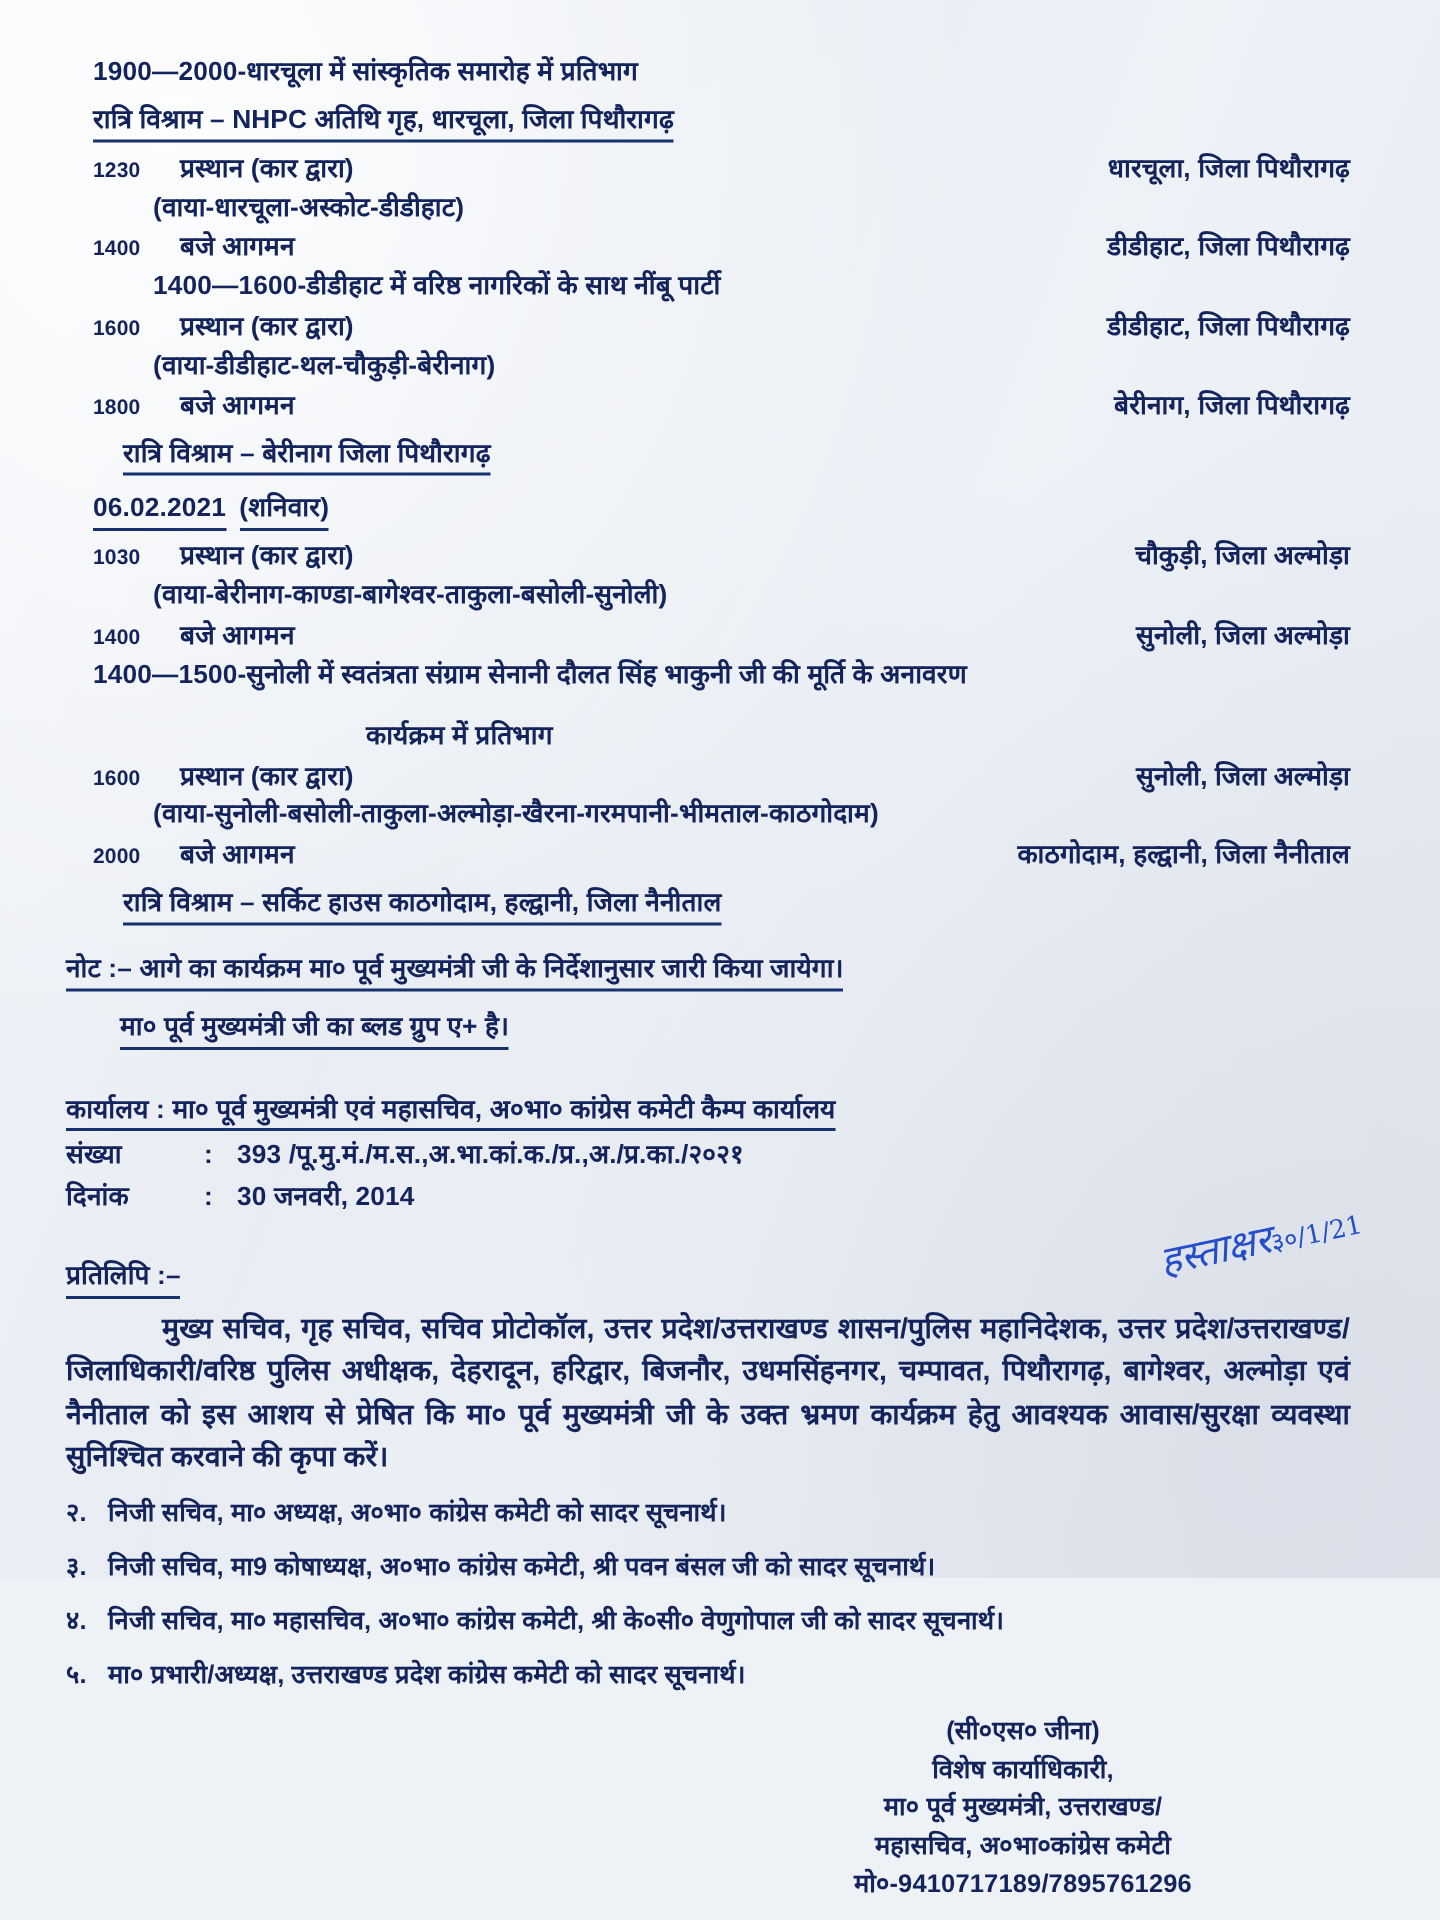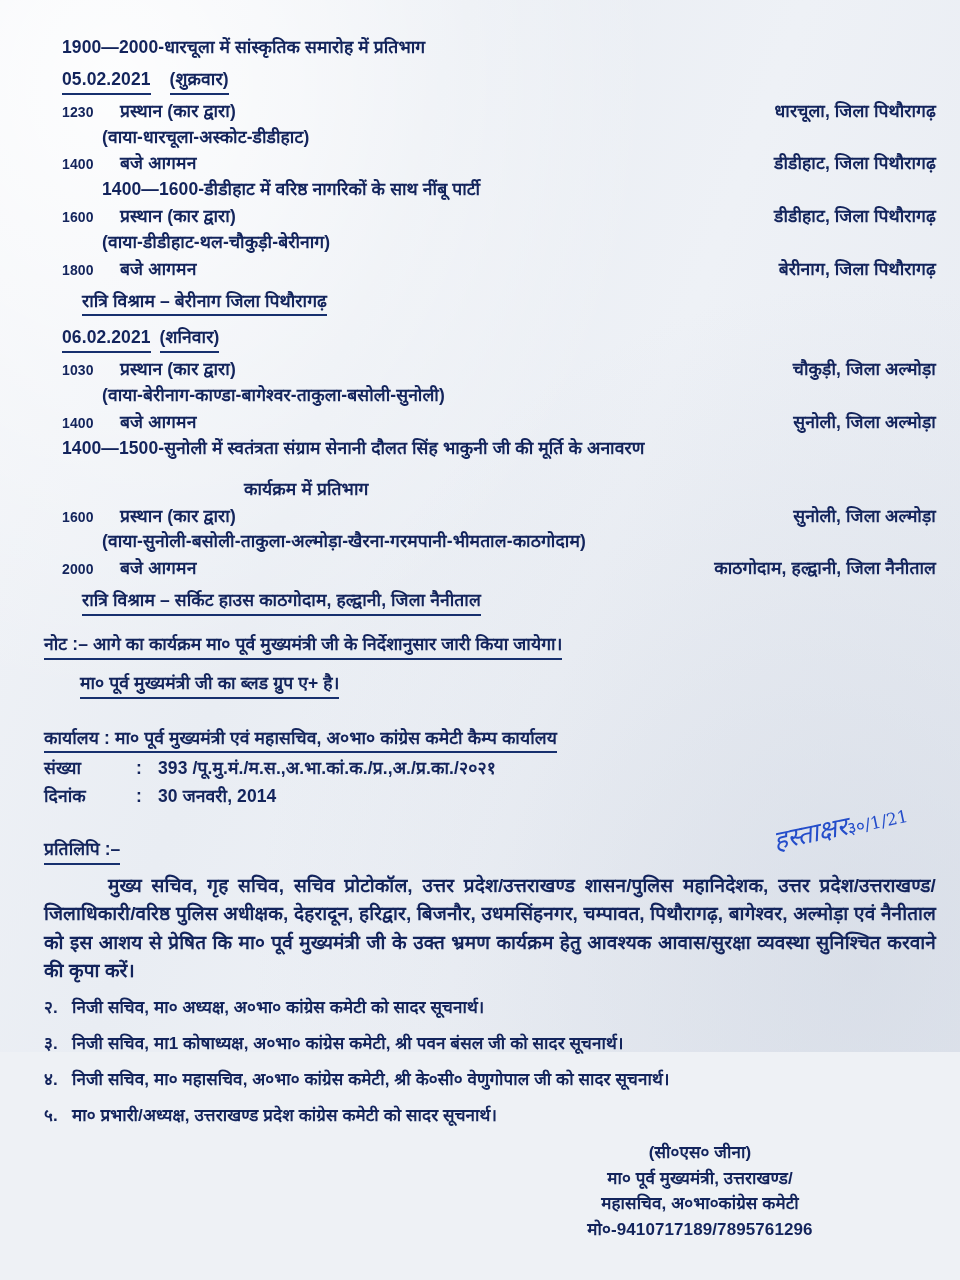--- a/index.html
+++ b/index.html
@@ -12,21 +12,21 @@
     background: #eef1f5;
     font-family: "Liberation Sans", sans-serif;
     overflow: hidden;
   }
   .page {
     position: relative;
     width: 960px;
     height: 1052px;
     background: linear-gradient(110deg, #f2f4f8 0%, #e9edf3 35%, #eef1f6 60%, #e6eaf1 100%);
     box-sizing: border-box;
-    padding: 34px 24px 10px 44px;
+    padding: 34px 60px 10px 44px;
     color: #13245c;
   }
   .page:before {
     content: "";
     position: absolute;
     left: 0; top: 0; right: 0; bottom: 0;
     background:
       radial-gradient(ellipse at 12% 8%, rgba(255,255,255,0.85) 0%, rgba(255,255,255,0) 45%),
       radial-gradient(ellipse at 90% 92%, rgba(205,212,224,0.55) 0%, rgba(255,255,255,0) 50%);
     pointer-events: none;
@@ -155,25 +155,24 @@
 </style>
 </head>
 <body>
 
 <div class="page">
   <div class="doc">
 
     <div class="line indent-1">
       <span>1900—2000-धारचूला में सांस्कृतिक समारोह में प्रतिभाग</span>
     </div>
-
-    <div class="date-head">
-      <span class="heading-u">05.02.2021</span>
-      <span class="heading-u" style="margin-left:14px;">(शुक्रवार)</span>
-    </div>
+    <div class="indent-1" style="margin-bottom:2px;">
+      <span class="heading-u">रात्रि विश्राम – NHPC अतिथि गृह, धारचूला, जिला पिथौरागढ़</span>
+    </div>
+
 
     <div class="line indent-1">
       <span class="time">1230</span>
       <span class="act">प्रस्थान (कार द्वारा)</span>
       <span class="place">धारचूला, जिला पिथौरागढ़</span>
     </div>
     <div class="via">(वाया-धारचूला-अस्कोट-डीडीहाट)</div>
 
     <div class="line indent-1">
       <span class="time">1400</span>
@@ -264,34 +263,35 @@
 
     <div class="para first">मुख्य सचिव, गृह सचिव, सचिव प्रोटोकॉल, उत्तर प्रदेश/उत्तराखण्ड शासन/पुलिस महानिदेशक, उत्तर प्रदेश/उत्तराखण्ड/जिलाधिकारी/वरिष्ठ पुलिस अधीक्षक, देहरादून, हरिद्वार, बिजनौर, उधमसिंहनगर, चम्पावत, पिथौरागढ़, बागेश्वर, अल्मोड़ा एवं नैनीताल को इस आशय से प्रेषित कि मा० पूर्व मुख्यमंत्री जी के उक्त भ्रमण कार्यक्रम हेतु आवश्यक आवास/सुरक्षा व्यवस्था सुनिश्चित करवाने की कृपा करें।</div>
 
     <ul class="numlist">
       <li>
         <span class="num">२.</span>
         <span>निजी सचिव, मा० अध्यक्ष, अ०भा० कांग्रेस कमेटी को सादर सूचनार्थ।</span>
       </li>
       <li>
         <span class="num">३.</span>
-        <span>निजी सचिव, मा1 कोषाध्यक्ष, अ०भा० कांग्रेस कमेटी, श्री पवन बंसल जी को सादर सूचनार्थ।</span>
+        <span>निजी सचिव, मा9 कोषाध्यक्ष, अ०भा० कांग्रेस कमेटी, श्री पवन बंसल जी को सादर सूचनार्थ।</span>
       </li>
       <li>
         <span class="num">४.</span>
         <span>निजी सचिव, मा० महासचिव, अ०भा० कांग्रेस कमेटी, श्री के०सी० वेणुगोपाल जी को सादर सूचनार्थ।</span>
       </li>
       <li>
         <span class="num">५.</span>
         <span>मा० प्रभारी/अध्यक्ष, उत्तराखण्ड प्रदेश कांग्रेस कमेटी को सादर सूचनार्थ।</span>
       </li>
     </ul>
 
     <div class="sign-block">
       <div>(सी०एस० जीना)</div>
+      <div>विशेष कार्याधिकारी,</div>
       <div>मा० पूर्व मुख्यमंत्री, उत्तराखण्ड/</div>
       <div>महासचिव, अ०भा०कांग्रेस कमेटी</div>
       <div class="phone">मो०-9410717189/7895761296</div>
     </div>
 
   </div>
 
   <div class="sign-scribble">
     <span>हस्ताक्षर</span><span class="sq">३०/1/21</span>
   </div>

